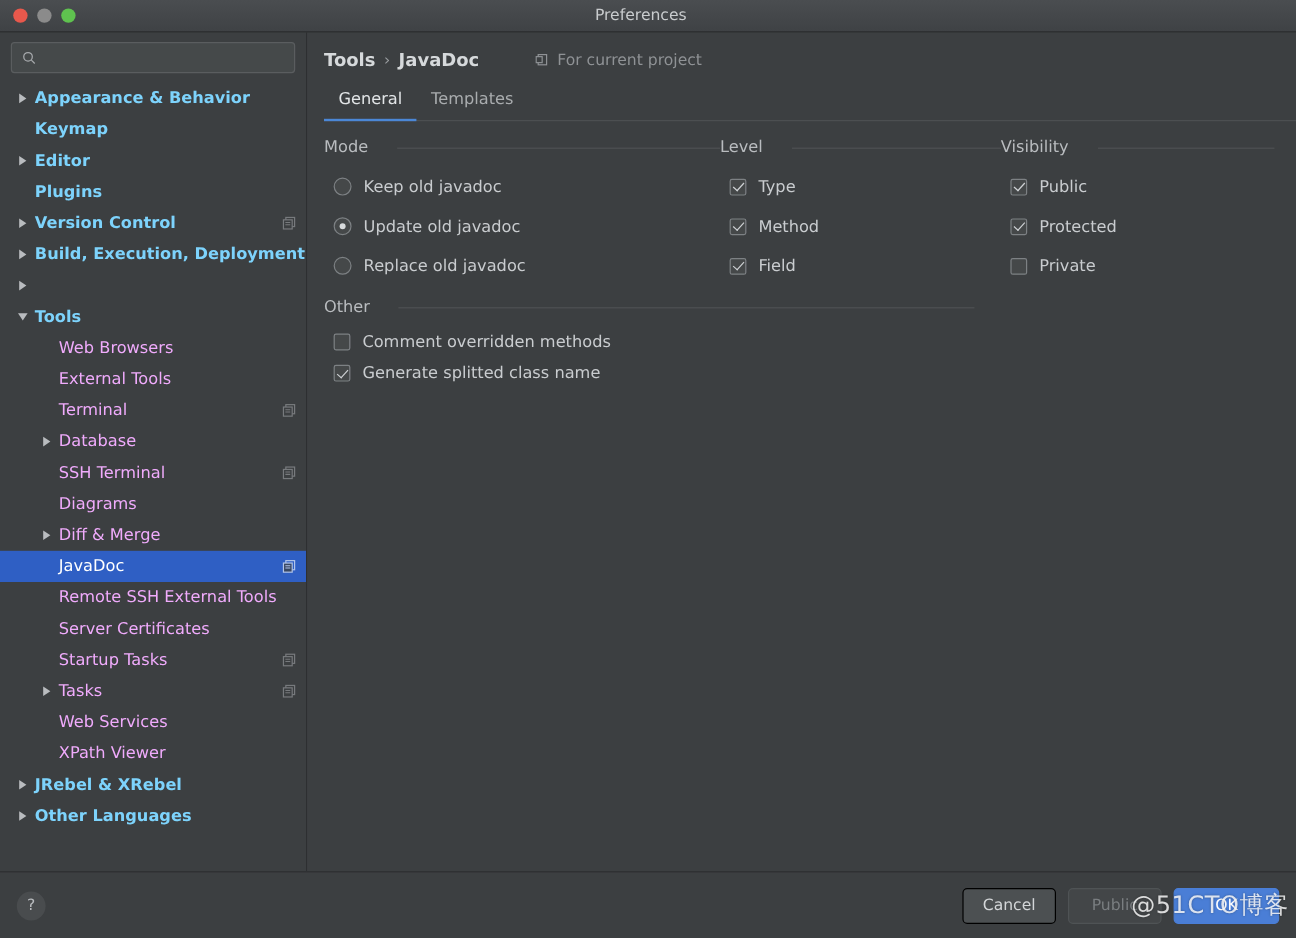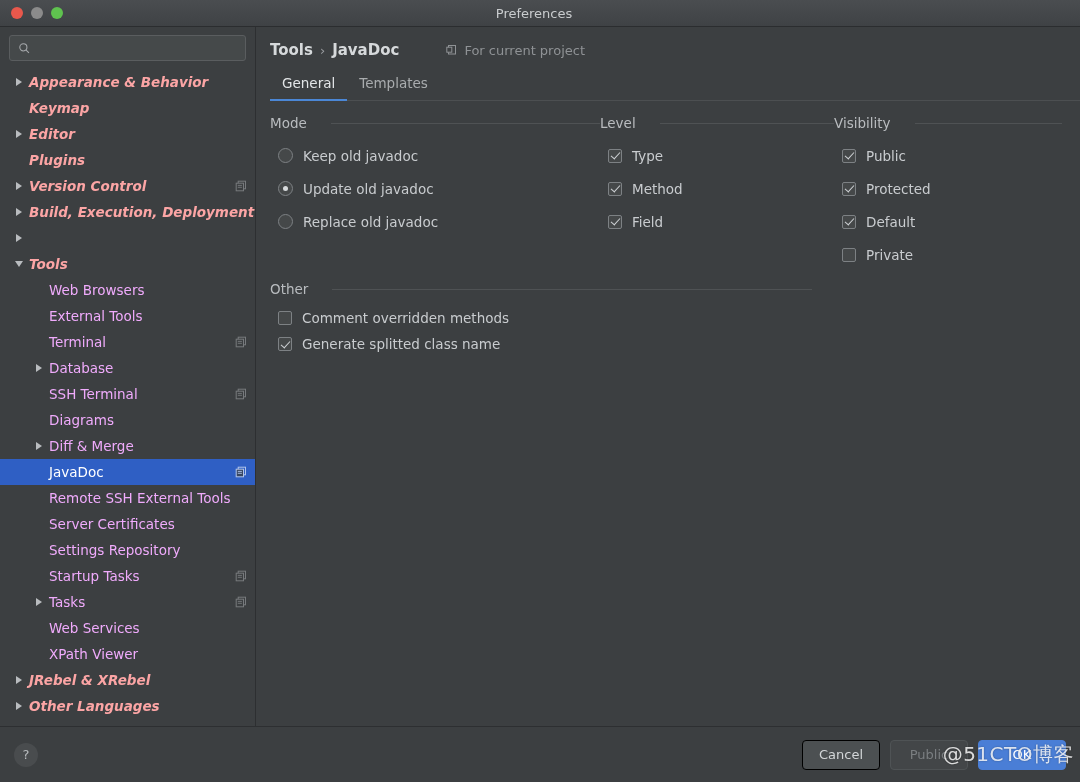--- a/index.html
+++ b/index.html
@@ -117,21 +117,21 @@
     display: flex;
     align-items: center;
     font-size: 13.5px;
     color: #f0abfc;
     padding-right: 8px;
     box-sizing: border-box;
     white-space: nowrap;
   }
   .tree-row.lvl0 { padding-left: 12px; }
   .tree-row.lvl1 { padding-left: 32px; }
-  .tree-row.bold { font-weight: bold; color: #fca5a5; font-style: italic; }
+  .tree-row.bold { font-weight: bold; color: #7dd3fc; }
   .tree-row.selected {
     background: #2f5fc4;
     color: #ffffff;
   }
   .twisty {
     width: 13px;
     min-width: 13px;
     display: inline-flex;
     align-items: center;
     justify-content: center;
@@ -492,24 +492,20 @@
               <line x1="2.8" y1="7.3" x2="6.9" y2="7.3" stroke="#dde6f7" stroke-width="0.9"></line>
             </svg>
           </div>
           <div class="tree-row lvl1">
             <span class="twisty spacer"></span>
             <span class="tree-label">Remote SSH External Tools</span>
           </div>
           <div class="tree-row lvl1">
             <span class="twisty spacer"></span>
             <span class="tree-label">Server Certificates</span>
-          </div>
-          <div class="tree-row lvl1">
-            <span class="twisty spacer"></span>
-            <span class="tree-label">Settings Repository</span>
           </div>
           <div class="tree-row lvl1">
             <span class="twisty spacer"></span>
             <span class="tree-label">Startup Tasks</span>
             <svg class="cfg-icon" viewBox="0 0 12 12">
               <rect x="3.2" y="1.2" width="7.3" height="7.6" fill="none" stroke="#8b8e91" stroke-width="1"></rect>
               <rect x="1.2" y="3.2" width="7.3" height="7.6" fill="#3c3f41" stroke="#8b8e91" stroke-width="1"></rect>
               <line x1="2.8" y1="5.4" x2="6.9" y2="5.4" stroke="#8b8e91" stroke-width="0.9"></line>
               <line x1="2.8" y1="7.3" x2="6.9" y2="7.3" stroke="#8b8e91" stroke-width="0.9"></line>
             </svg>
@@ -620,24 +616,20 @@
               <span class="rule"></span>
             </div>
             <div id="vis-opts">
                 <div class="opt">
                   <span class="cbox on"></span>
                   <span class="lbl">Public</span>
                 </div>
                 <div class="opt">
                   <span class="cbox on"></span>
                   <span class="lbl">Protected</span>
-                </div>
-                <div class="opt">
-                  <span class="cbox on"></span>
-                  <span class="lbl">Default</span>
                 </div>
                 <div class="opt">
                   <span class="cbox"></span>
                   <span class="lbl">Private</span>
                 </div>
               </div>
           </div>
 
         </div>
 

